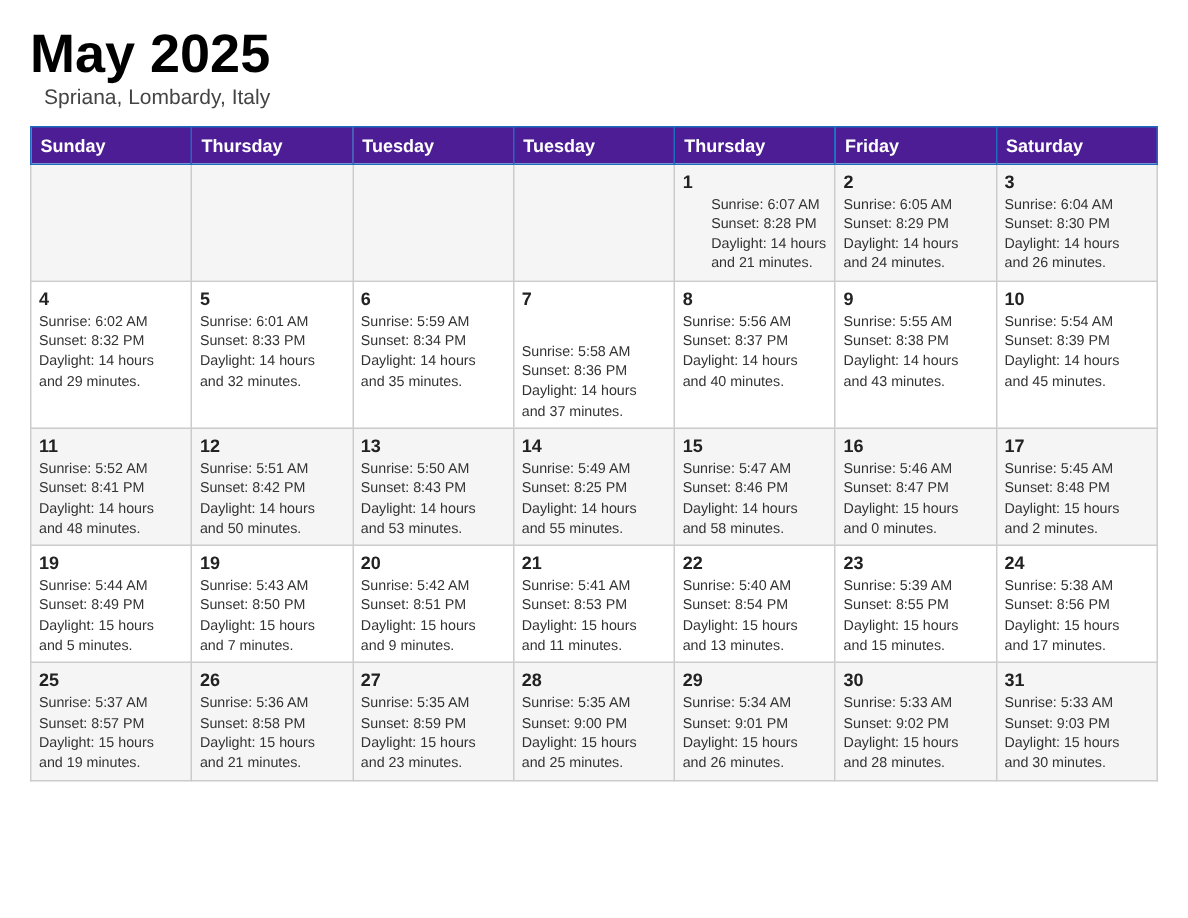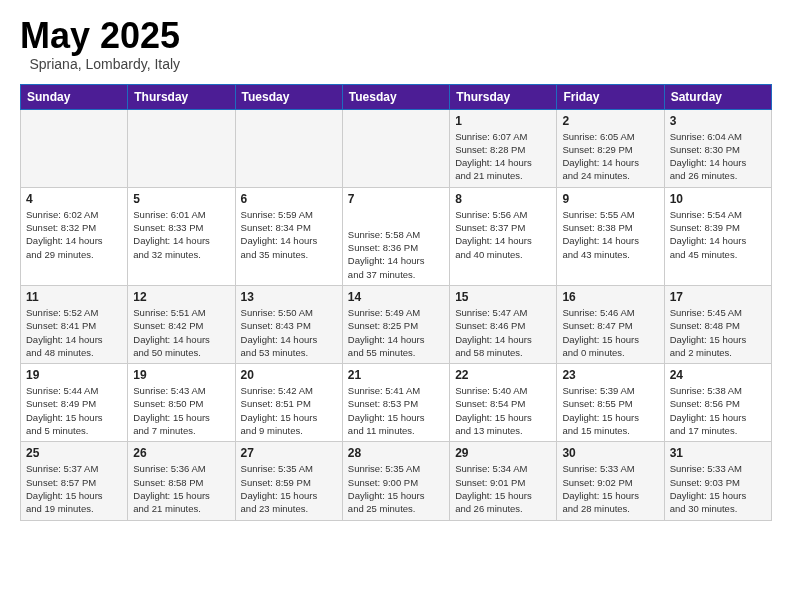--- a/index.html
+++ b/index.html
@@ -126,21 +126,21 @@
         </tr>
     </thead>
     <tbody id="calendar-body">
     <tr>
           <td class="empty-cell"></td>
           <td class="empty-cell"></td>
           <td class="empty-cell"></td>
           <td class="empty-cell"></td>
           <td>
             <span class="day-num">1</span>
-            <div class="day-info" style="white-space: pre-line;">Sunrise: 6:07 AM
+            <div class="day-info" style="white-space: pre-line; margin-left: 19px;">Sunrise: 6:07 AM
 Sunset: 8:28 PM
 Daylight: 14 hours
 and 21 minutes.</div>
           </td>
           <td>
             <span class="day-num">2</span>
             <div class="day-info" style="white-space: pre-line;">Sunrise: 6:05 AM
 Sunset: 8:29 PM
 Daylight: 14 hours
 and 24 minutes.</div>

